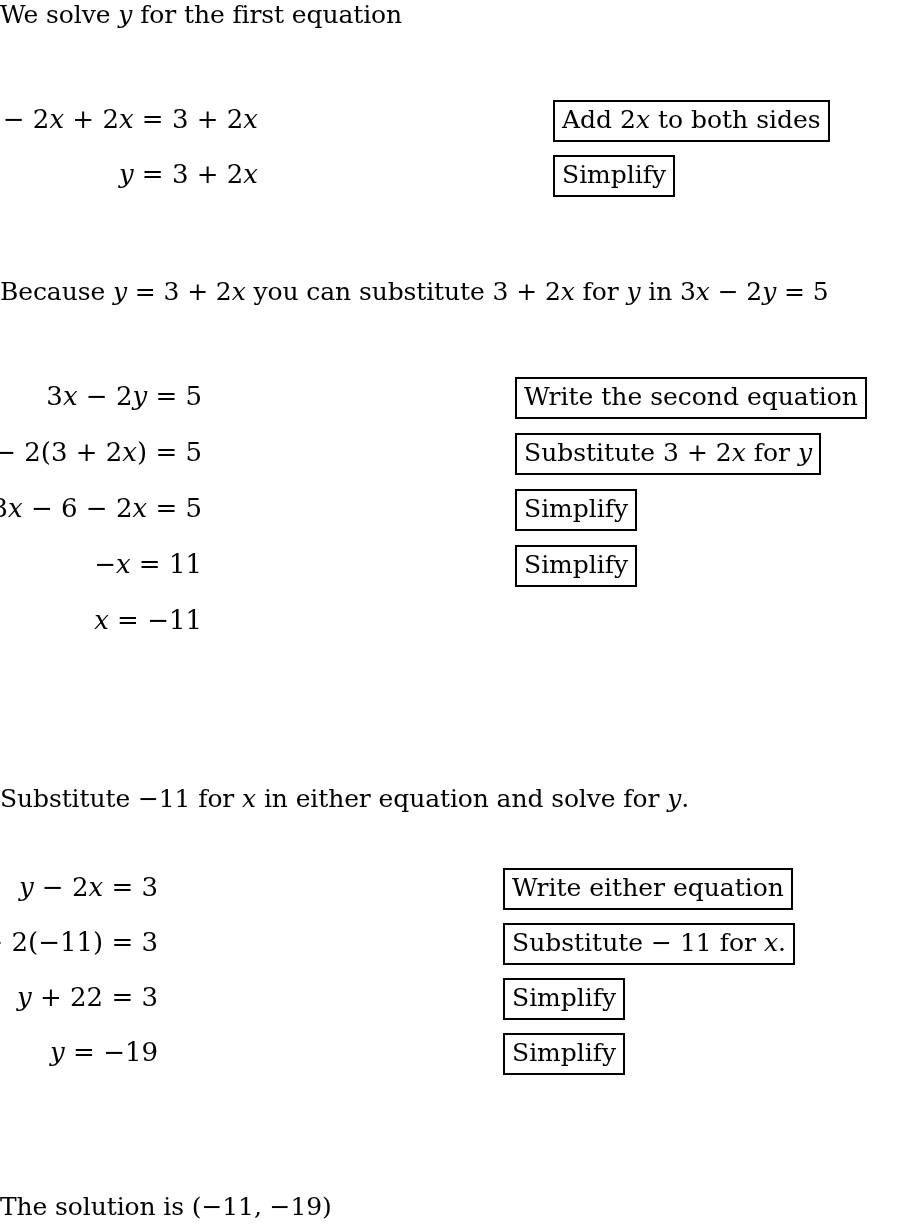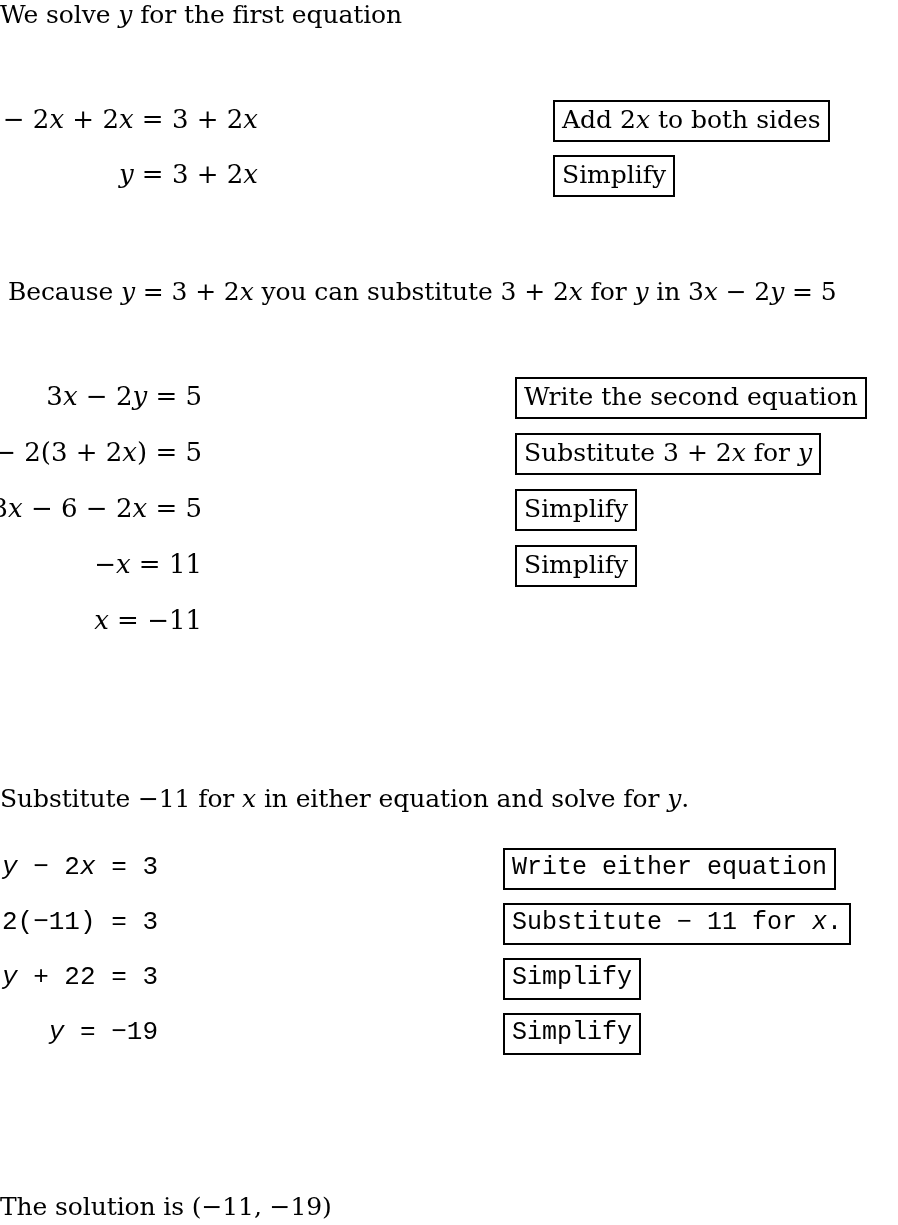--- a/index.html
+++ b/index.html
@@ -68,28 +68,28 @@
   #sec1 { top: 100px; }
   #sec1 .eq     { right: 480px; width: 420px; }
   #sec1 .boxwrap{ left: 553px; }
   #sec1 .row    { height: 55px; }
 
   #sec2 { top: 377px; }
   #sec2 .eq     { right: 536px; width: 362px; }
   #sec2 .boxwrap{ left: 515px; text-align: center; }
   #sec2 .row    { height: 56px; }
 
-  #sec3 { top: 848px; font-family: Liberation Mono, monospace; }
+  #sec3 { top: 868px; }
   #sec3 .eq     { right: 580px; width: 318px; }
   #sec3 .boxwrap{ left: 503px; }
   #sec3 .row    { height: 55px; }
 
   
   #line-intro    { left: 0px;  top: 2px;   }
-  #line-because  { left: 8px;  top: 279px; }
+  #line-because  { left: 0px;  top: 279px; }
   #line-subst    { left: 0px;  top: 786px; }
   #line-solution { left: 0px;  top: 1194px;}
 </style>
 </head>
 <body>
 
 <div class="prose" id="line-intro">
   <span>We solve <span class="mi">y</span> for the first equation</span>
 </div>
 

